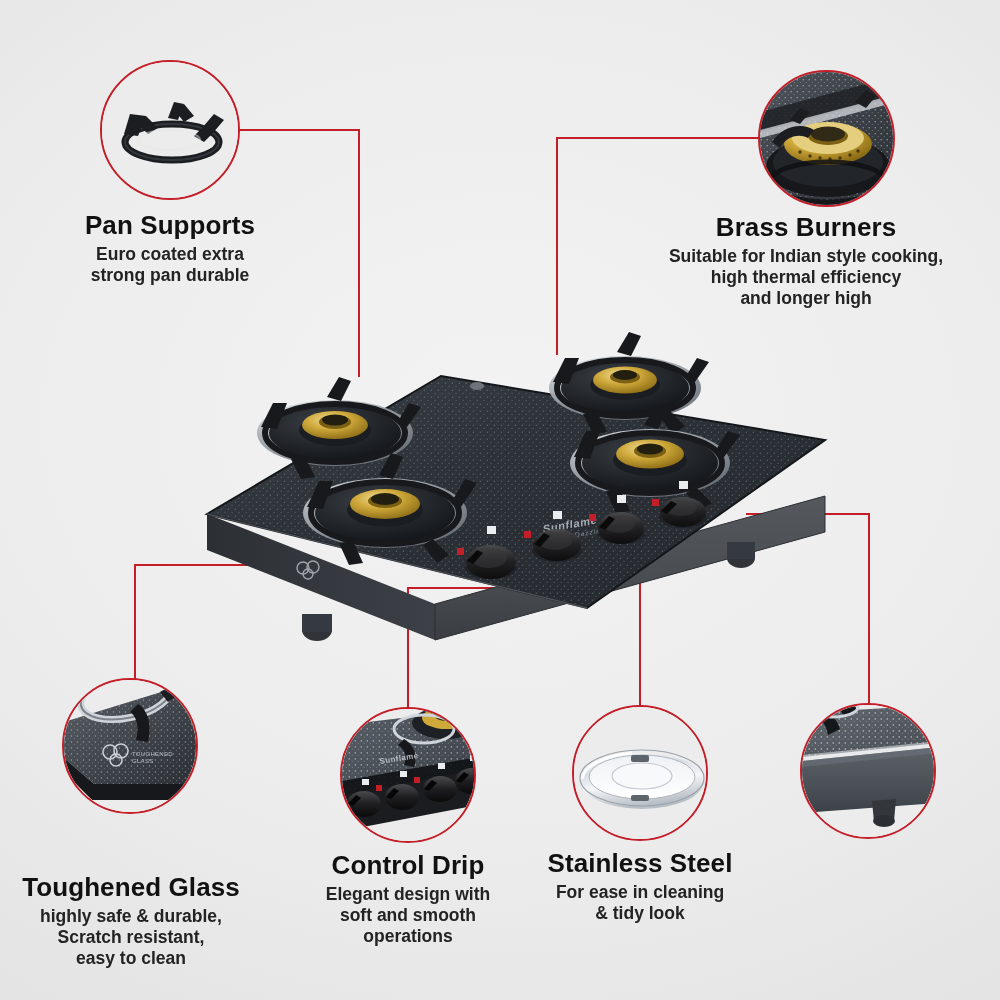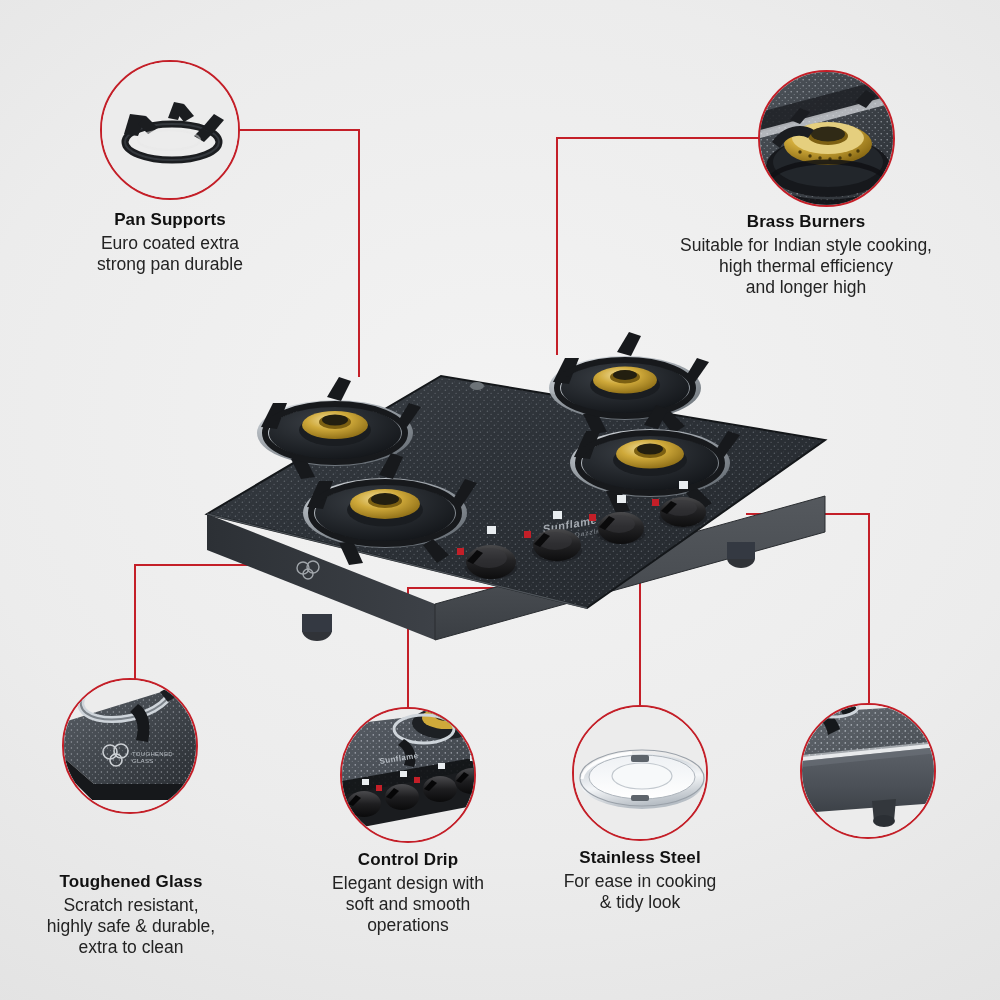--- a/index.html
+++ b/index.html
@@ -25,24 +25,24 @@
     position:absolute;border-radius:50%;
     border:2px solid #c41f28;
     overflow:hidden;
     background:#e9e9e9;
     box-sizing:border-box;
   }
 
   
   .caption{position:absolute;text-align:center;color:#1b1b1b;}
   .caption .title{
-    font-size:17px;font-weight:bold;letter-spacing:.1px;
+    font-size:26px;font-weight:bold;letter-spacing:.1px;
     line-height:1.22;margin-bottom:2px;color:#111;
   }
-  .caption .desc{font-size:17.5px;line-height:1.22;color:#232323;font-weight:400;}
+  .caption .desc{font-size:17.5px;line-height:1.22;color:#232323;font-weight:700;}
 
   
   #product{position:absolute;left:185px;top:318px;width:660px;height:340px;}
   
   svg{display:block;}
 </style>
 </head>
 <body>
 
 <div id="stage">
@@ -329,23 +329,23 @@
         <circle cx="0" cy="0" r="7" fill="none" stroke="#e4e8ec" stroke-width="1.6"></circle>
         <circle cx="11" cy="-1" r="7" fill="none" stroke="#e4e8ec" stroke-width="1.6"></circle>
         <circle cx="6" cy="8" r="6" fill="none" stroke="#e4e8ec" stroke-width="1.6"></circle>
         <text x="22" y="4" font-family="Liberation Sans, sans-serif" font-size="6" fill="#cfd5db" letter-spacing="0.3">TOUGHENED</text>
         <text x="22" y="11" font-family="Liberation Sans, sans-serif" font-size="6" fill="#cfd5db" letter-spacing="0.3">GLASS</text>
       </g>
     </svg>
   </div>
   <div class="caption" style="left:0px;top:840px;width:262px;margin-top:32px;">
     <div class="title">Toughened Glass</div>
+    <div class="desc">highly safe &amp; durable,</div>
     <div class="desc">Scratch resistant,</div>
-    <div class="desc">highly safe &amp; durable,</div>
-    <div class="desc">extra to clean</div>
+    <div class="desc">easy to clean</div>
   </div>
 
   <div class="circle" style="left:340px;top:707px;width:136px;height:136px;">
     <svg width="136" height="136" viewBox="0 0 136 136">
       <defs>
         <linearGradient id="ckTop" x1="0" y1="0" x2="1" y2="1">
           <stop offset="0%" stop-color="#585e66"></stop>
           <stop offset="100%" stop-color="#3a3f45"></stop>
         </linearGradient>
         <pattern id="spk4" width="6" height="6" patternUnits="userSpaceOnUse">
@@ -428,21 +428,21 @@
       <ellipse cx="68" cy="70" rx="53" ry="22" fill="url(#trayInner)"></ellipse>
       <ellipse cx="68" cy="70" rx="53" ry="22" fill="none" stroke="#aeb5bc" stroke-width="1"></ellipse>
       <ellipse cx="68" cy="69" rx="30" ry="13" fill="#f7f9fa" stroke="#c2c8ce" stroke-width="1.2"></ellipse>
       <rect x="57" y="48" width="18" height="7" rx="2" fill="#5d646b"></rect>
       <rect x="57" y="88" width="18" height="6" rx="2" fill="#5d646b"></rect>
       <path d="M8,72 A62,28 0 0 1 58,46" fill="none" stroke="#ffffff" stroke-width="3" opacity="0.9"></path>
     </svg>
   </div>
   <div class="caption" style="left:530px;top:848px;width:220px;">
     <div class="title">Stainless Steel</div>
-    <div class="desc">For ease in cooking</div>
+    <div class="desc">For ease in cleaning</div>
     <div class="desc">&amp; tidy look</div>
   </div>
 
   <div class="circle" style="left:800px;top:703px;width:136px;height:136px;">
     <svg width="136" height="136" viewBox="0 0 136 136">
       <defs>
         <linearGradient id="bdTop" x1="0" y1="0" x2="1" y2="1">
           <stop offset="0%" stop-color="#636970"></stop>
           <stop offset="100%" stop-color="#474c52"></stop>
         </linearGradient>

